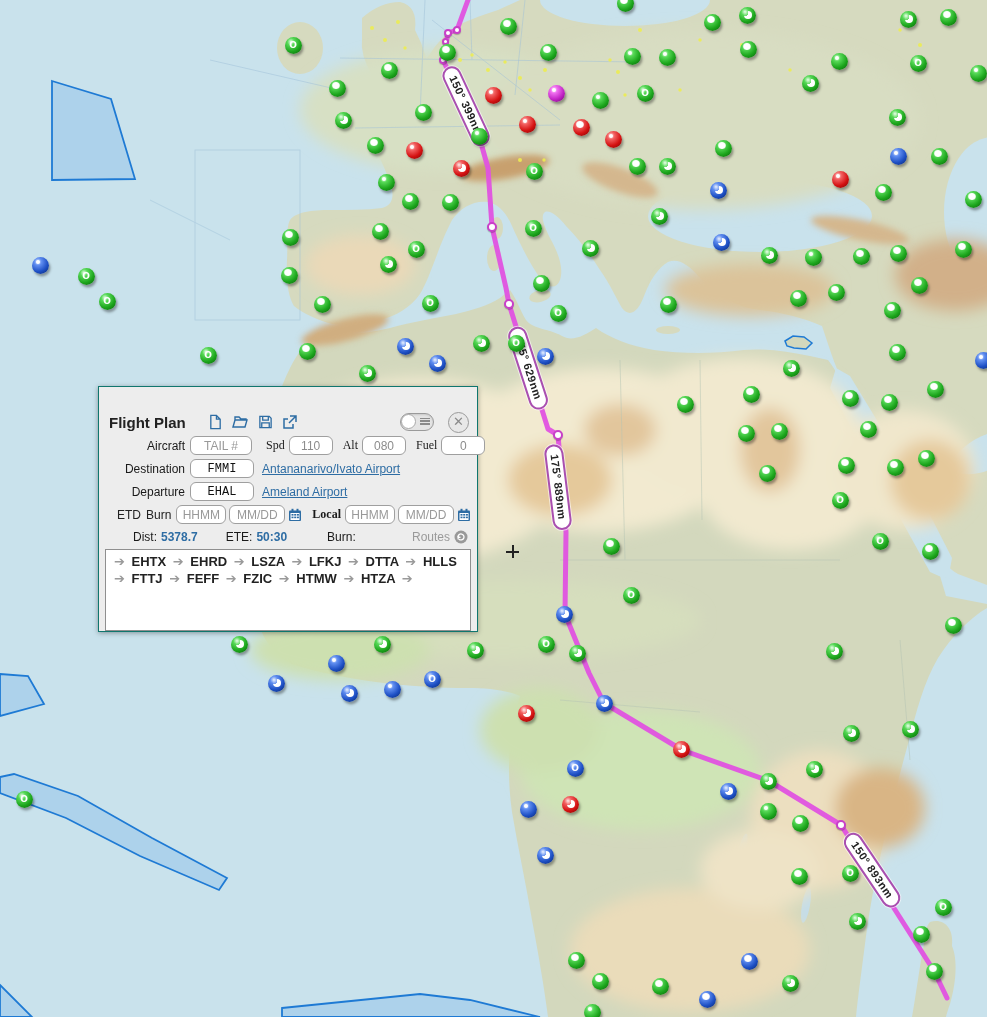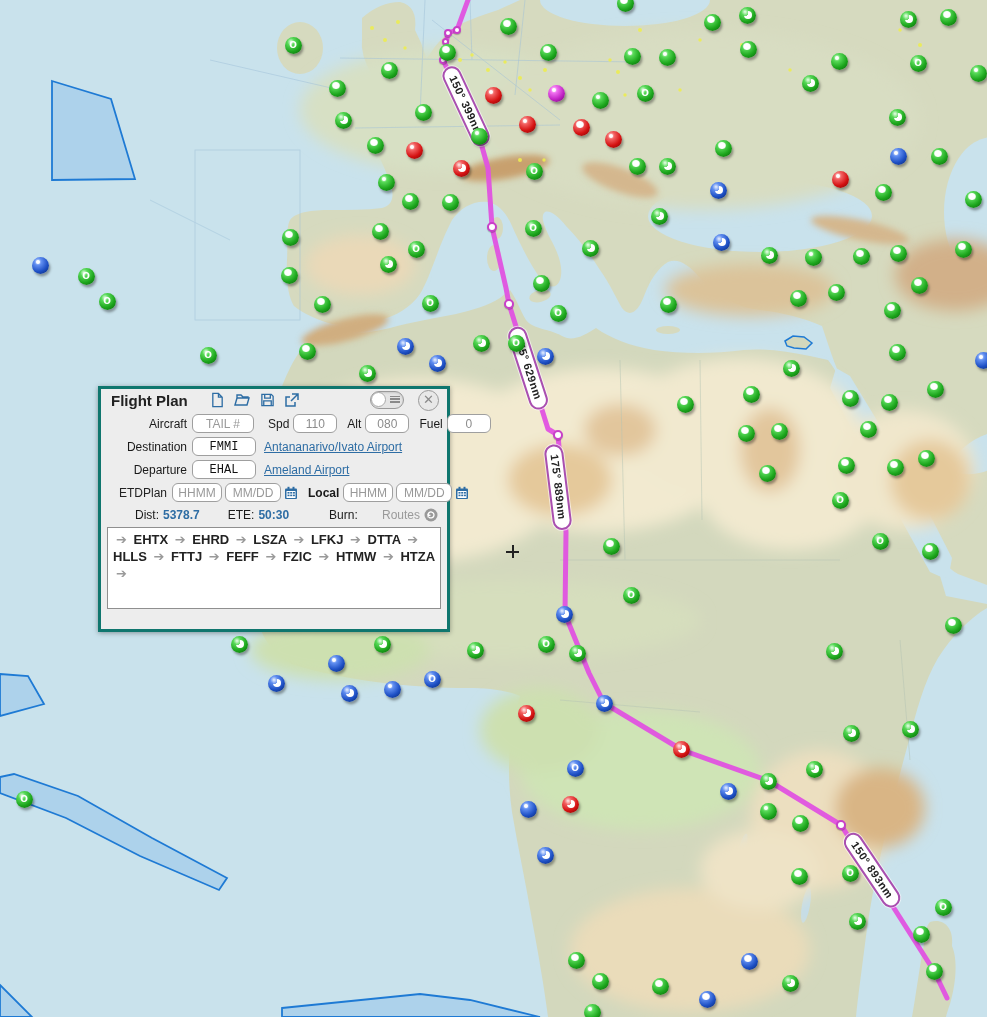--- a/index.html
+++ b/index.html
@@ -27,44 +27,44 @@
   .ball .go{position:absolute;left:0;top:0;width:17px;height:17px;text-align:center;
             font-size:9px;line-height:17px;font-weight:bold;color:#fff;font-family:"DejaVu Sans",sans-serif;}
   .ball .gc{position:absolute;left:5px;top:4px;width:8px;height:8px;border-radius:50%;
             background:conic-gradient(#fff 0deg 250deg,rgba(255,255,255,.15) 250deg 360deg);}
   
   #crosshair{position:absolute;width:13px;height:13px;}
   #crosshair:before,#crosshair:after{content:"";position:absolute;background:#222;}
   #crosshair:before{left:6px;top:0;width:1.5px;height:13px;}
   #crosshair:after{left:0;top:6px;width:13px;height:1.5px;}
   
-  #fp{position:absolute;left:98px;top:386px;width:352px;height:246px;background:#ededed;
-      border:3px solid #0f766e;box-shadow:0 1px 5px rgba(0,0,0,.35);font-size:12px;color:#222;box-sizing:border-box;
-      padding:0 6px 6px 6px;}
+  #fp{position:absolute;left:98px;top:386px;width:380px;height:246px;background:#ededed;
+      border:1px solid #0f766e;box-shadow:0 1px 5px rgba(0,0,0,.35);font-size:12px;color:#222;box-sizing:border-box;
+      padding:24px 6px 6px 6px;}
   .fp-titlerow{display:flex;align-items:center;height:22px;}
   .fp-title{font-size:15px;font-weight:bold;margin-left:4px;}
   .fp-tools{display:flex;gap:9px;margin-left:22px;align-items:center;}
   .fp-tools svg{display:block;cursor:pointer;}
   .fp-sp{flex:1;}
   .toggle{width:32px;height:16px;border:1.5px solid #9a9a9a;border-radius:9px;background:#e4e4e4;
           position:relative;cursor:pointer;margin-right:14px;box-shadow:inset 0 1px 2px rgba(0,0,0,.12);}
   .toggle .knob{position:absolute;left:0px;top:0px;width:15px;height:15px;background:#fff;border:1px solid #aaa;
           border-radius:50%;box-sizing:border-box;}
   .toggle .lines{position:absolute;right:3px;top:3.5px;width:10px;height:9px;}
   .toggle .lines i{display:block;height:1.3px;background:#8a8a8a;margin-bottom:1.6px;}
   .closebtn{width:19px;height:19px;border:1.5px solid #9a9a9a;border-radius:50%;background:#e8e8e8;color:#8a8a8a;
           font-size:13px;line-height:17px;text-align:center;cursor:pointer;font-weight:bold;margin-right:2px;}
   .fp-row{display:flex;align-items:center;height:21px;margin-top:2px;}
   .fp-lab{width:80px;text-align:right;margin-right:5px;flex:none;color:#1a1a1a;}
   .inp{border:1px solid #9f9f9f;border-radius:6px;background:#fff;height:17px;font-size:12px;text-align:center;
        font-family:"Liberation Sans",sans-serif;color:#111;padding:0 2px;box-sizing:content-box;}
   .inp::placeholder{color:#999;}
   .inp.grayval{color:#8c8c8c;}
   .w56{width:56px;} .w40{width:38px;} .w58{width:58px;} .w46{width:44px;} .w50{width:50px;}
-  .minilab{margin:0 4px 0 10px;color:#1a1a1a;}
+  .minilab{margin:0 4px 0 10px;color:#1a1a1a;font-family:Liberation Serif, serif;}
   .alink{color:#2e6da4;text-decoration:underline;margin-left:8px;cursor:pointer;white-space:nowrap;}
   .caljs{margin-left:3px;cursor:pointer;display:flex;align-items:center;}
   .statrow{display:flex;align-items:center;height:18px;margin-top:3px;}
   .stat-lab{color:#1a1a1a;}
   .stat-val{color:#2e6da4;font-weight:bold;margin-left:4px;}
   .routes-lab{color:#9a9a9a;margin-left:auto;margin-right:3px;cursor:pointer;display:flex;align-items:flex-start;gap:4px;}
   #routebox{margin-top:3px;background:#fff;border:1px solid #8f8f8f;height:74px;padding:3px 5px;
             font-size:13px;line-height:17px;overflow:hidden;cursor:text;}
   .rt-code{color:#222;font-weight:bold;}
   .rt-arrow{color:#9a9a9a;font-weight:bold;padding:0 3px;font-family:"DejaVu Sans",sans-serif;}
@@ -701,21 +701,21 @@
   </div>
 
   <div class="fp-row">
     <span class="fp-lab">Departure</span>
     <input class="inp w58" style="font-family: &quot;Liberation Mono&quot;, monospace;" value="EHAL">
     <span class="alink">Ameland Airport</span>
   </div>
 
   <div class="fp-row">
     <span style="width:34px;text-align:left;margin-left:12px;font-weight:normal">ETD</span>
-    <span style="margin-right:5px">Plan</span>
+    <span style="margin-right:5px">Burn</span>
     <input class="inp w46" placeholder="HHMM" style="">
     <input class="inp w50" style="margin-left: 3px;" placeholder="MM/DD">
     <span class="caljs">
       <svg width="14" height="14" viewBox="0 0 14 14">
           <rect x="1" y="2.5" width="12" height="10.5" rx="1" fill="#2e6da4"></rect>
           <rect x="3.5" y="0.8" width="2" height="3" fill="#2e6da4"></rect>
           <rect x="8.5" y="0.8" width="2" height="3" fill="#2e6da4"></rect>
           <rect x="2.5" y="5" width="9" height="7" fill="#fff"></rect>
           <rect x="3.5" y="6" width="2" height="1.6" fill="#2e6da4"></rect>
           <rect x="6.2" y="6" width="2" height="1.6" fill="#2e6da4"></rect>

